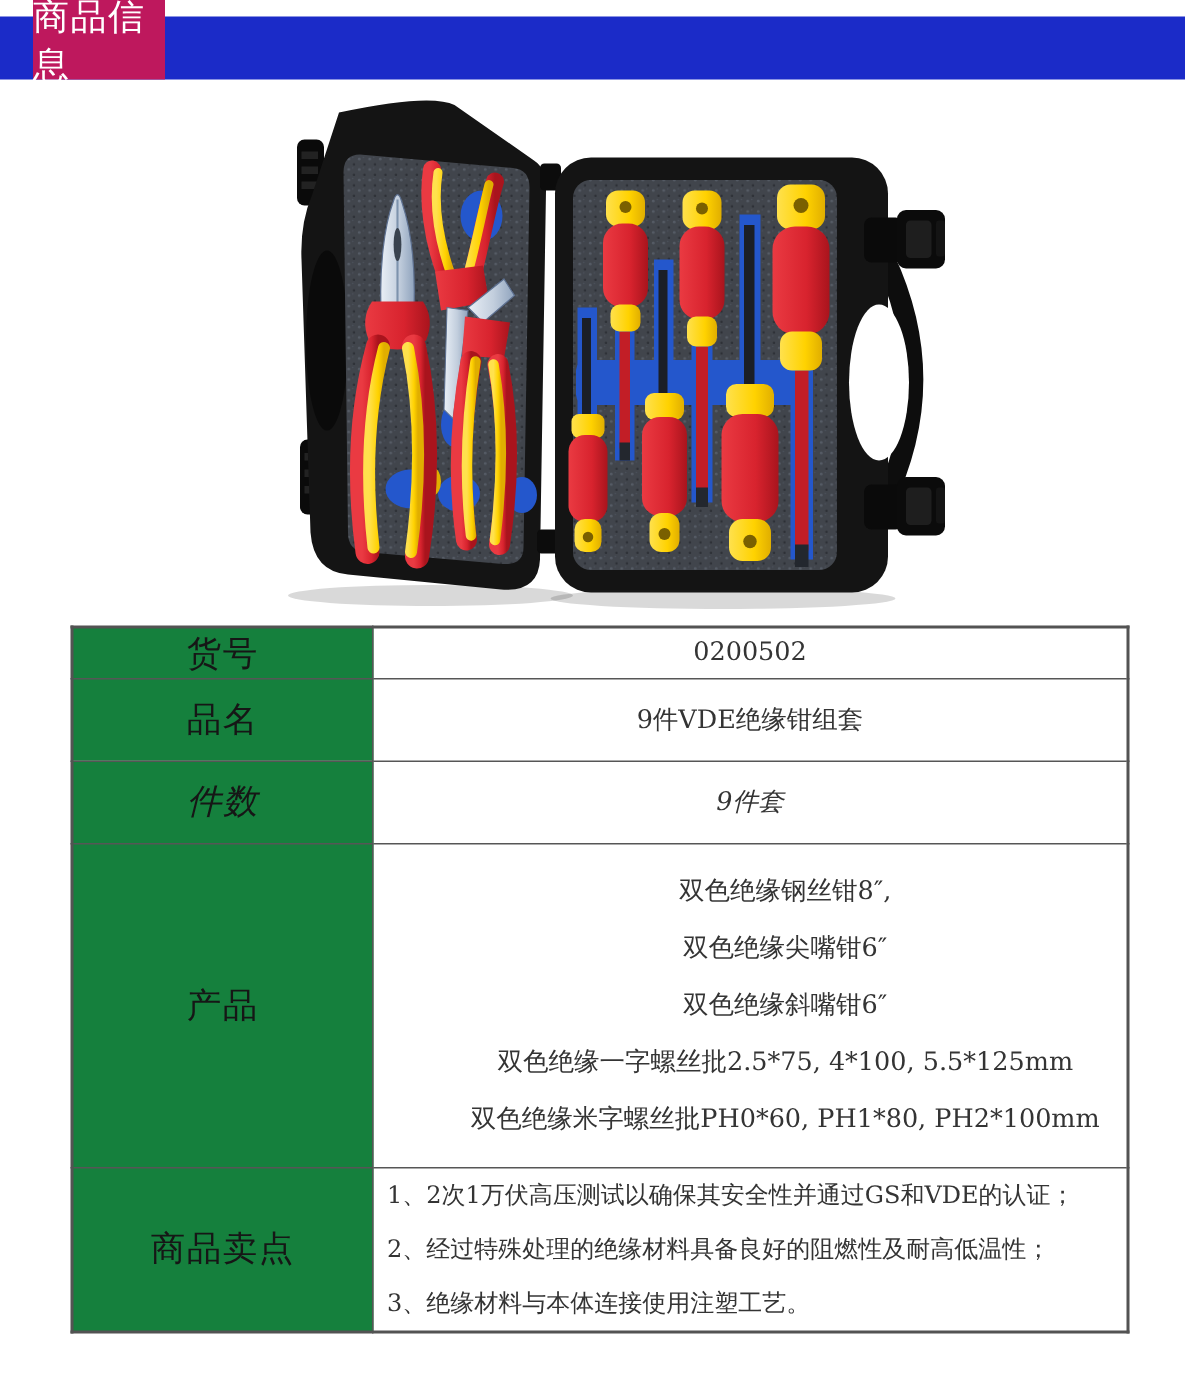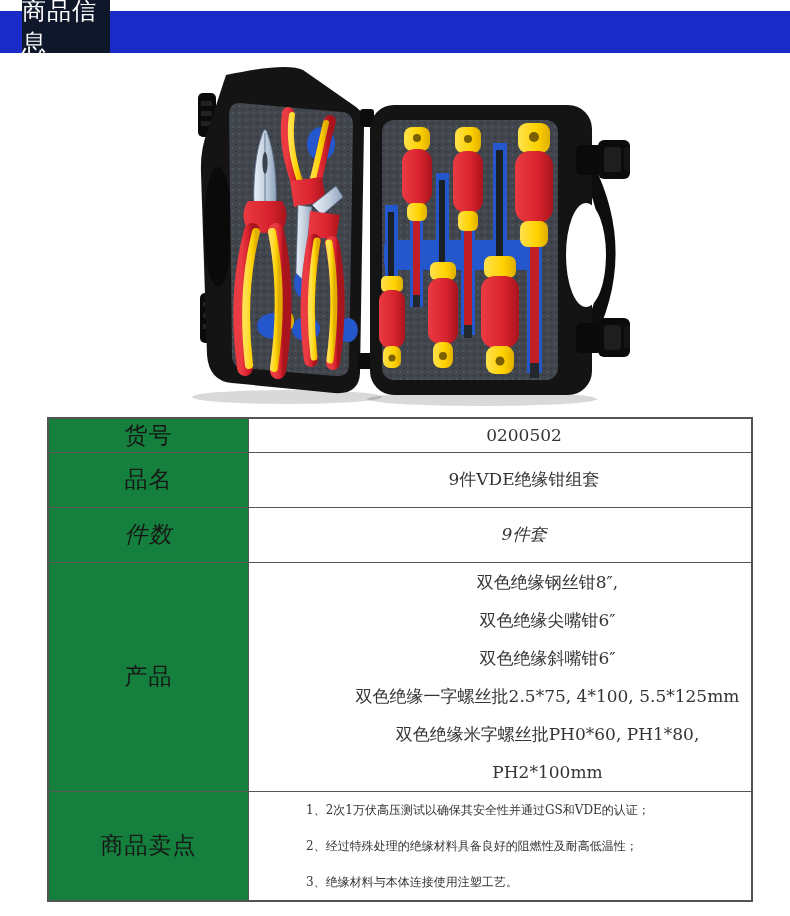--- a/index.html
+++ b/index.html
@@ -3,46 +3,46 @@
 <meta charset="utf-8">
 <style>
   html,body{margin:0;padding:0;background:#ffffff;}
   .page{
     position:relative;width:790px;height:916px;background:#ffffff;overflow:hidden;
     font-family:"DejaVu Serif","Liberation Serif",serif;
   }
   
   .top-bar{position:absolute;left:0;top:11px;width:790px;height:42px;background:#1b2bc8;}
   .badge{
-    position:absolute;left:22px;top:0;width:88px;height:53px;background:#0f172a;
+    position:absolute;left:22px;top:0;width:88px;height:53px;background:#be185d;
     color:#ffffff;font-family:"DejaVu Sans","Liberation Sans",sans-serif;
     font-size:24px;display:flex;align-items:center;justify-content:center;letter-spacing:1px;
   }
   
   .photo{position:absolute;left:182px;top:55px;width:456px;height:360px;}
   .photo svg{display:block;width:100%;height:100%;}
   
   table.info{
     position:absolute;left:47px;top:417px;width:706px;
     border-collapse:collapse;table-layout:fixed;
     border:2px solid #535353;
   }
   table.info th,table.info td{border:1px solid #565656;padding:0;}
   table.info th{
     width:199px;background:#15803d;font-weight:normal;
     font-size:23px;color:#161616;text-align:center;letter-spacing:1px;
   }
-  table.info td{text-align:center;font-size:17px;color:#343434;padding-left:48px;}
+  table.info td{text-align:center;font-size:17px;color:#343434;}
   tr.r0{height:34px;}
   tr.r1{height:55px;margin-top:40px;}
   tr.r2{height:55px;font-style:italic;}
   tr.r3{height:216px;}
   tr.r4{height:107px;}
   .prod-lines{text-align:center;padding-left:47px;line-height:38px;font-size:17px;}
-  .sell-lines{text-align:left;padding-left:9px;line-height:36px;font-size:12px;}
+  .sell-lines{text-align:left;padding-left:9px;line-height:36px;font-size:16px;}
 </style>
 </head>
 <body>
 
 <div class="page">
 
   <div class="top-bar"></div>
   <div class="badge">
     <span>商品信息</span>
   </div>

